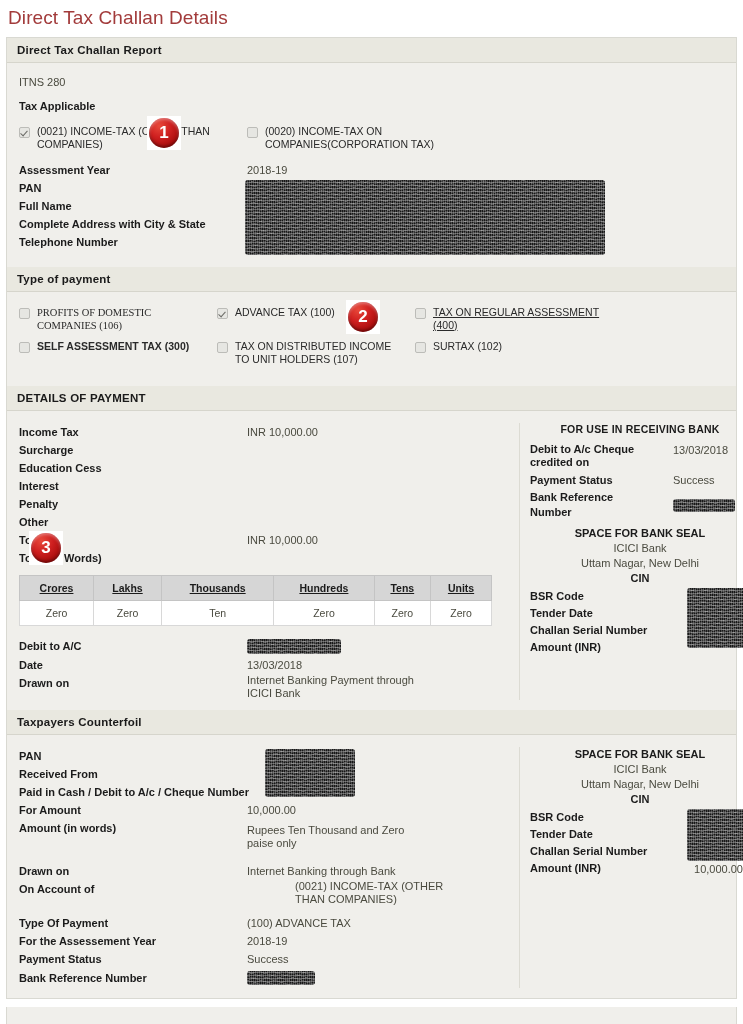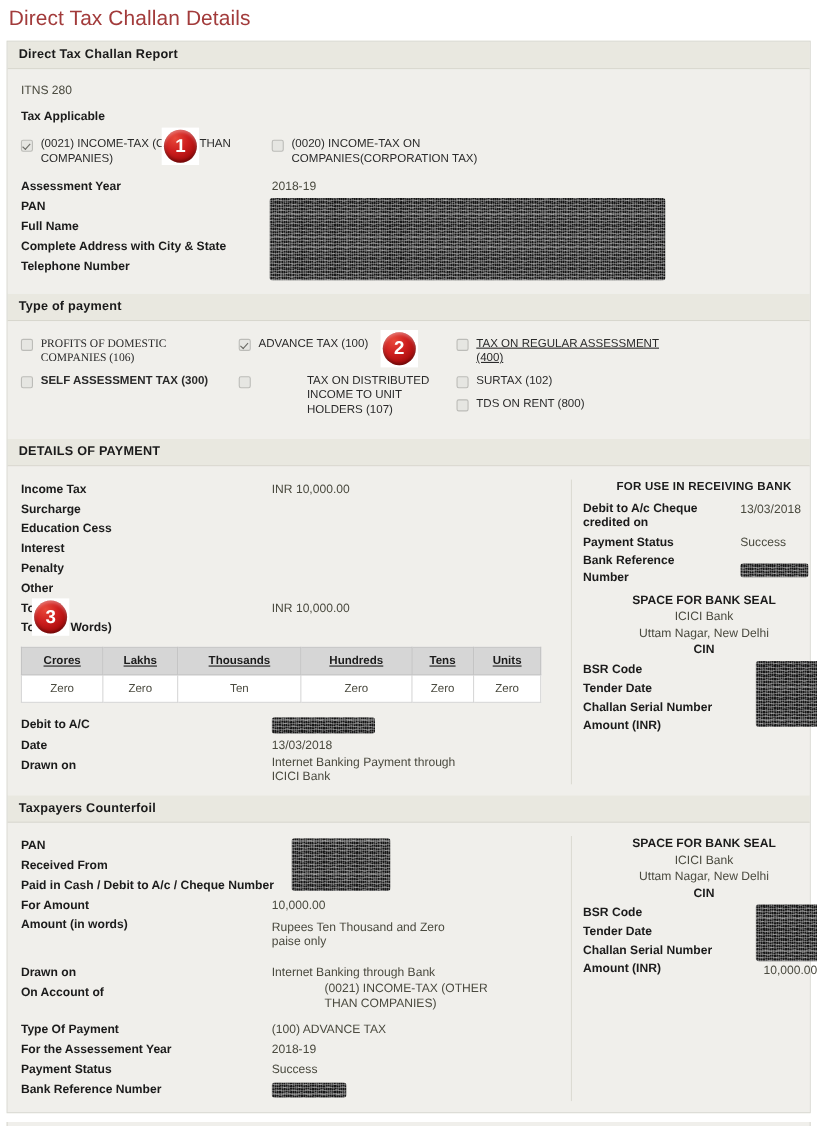--- a/index.html
+++ b/index.html
@@ -300,32 +300,28 @@
         <span class="chk"></span>
         <span class="chktext" style="max-width:172px;display:inline-block;text-decoration:underline;">TAX ON REGULAR ASSESSMENT (400)</span>
       </div>
     </div>
 
     <div class="chkrow" style="margin-top:8px;">
       <div class="chkcol" style="width:198px;flex:0 0 198px;">
         <span class="chk"></span>
         <span class="chktext" style="max-width:172px;display:inline-block;font-weight:bold;">SELF ASSESSMENT TAX (300)</span>
       </div>
-      <div class="chkcol" style="width:198px;flex:0 0 198px;gap:44px;">
+      <div class="chkcol" style="width:198px;flex:0 0 198px;">
         <span class="chk"></span>
         <span class="chktext" style="max-width:172px;display:inline-block;">TAX ON DISTRIBUTED INCOME TO UNIT HOLDERS (107)</span>
       </div>
       <div style="flex:1;">
         <div class="chkcol">
           <span class="chk"></span>
           <span class="chktext">SURTAX (102)</span>
-        </div>
-        <div class="chkcol" style="margin-top:8px;">
-          <span class="chk"></span>
-          <span class="chktext">TDS ON RENT (800)</span>
         </div>
       </div>
     </div>
 
     <div class="spacer10"></div>
   </div>
 
   <div class="sec-head">DETAILS OF PAYMENT</div>
   <div class="sec-body" style="padding:12px 0 10px 0;">
     <div class="cols">

